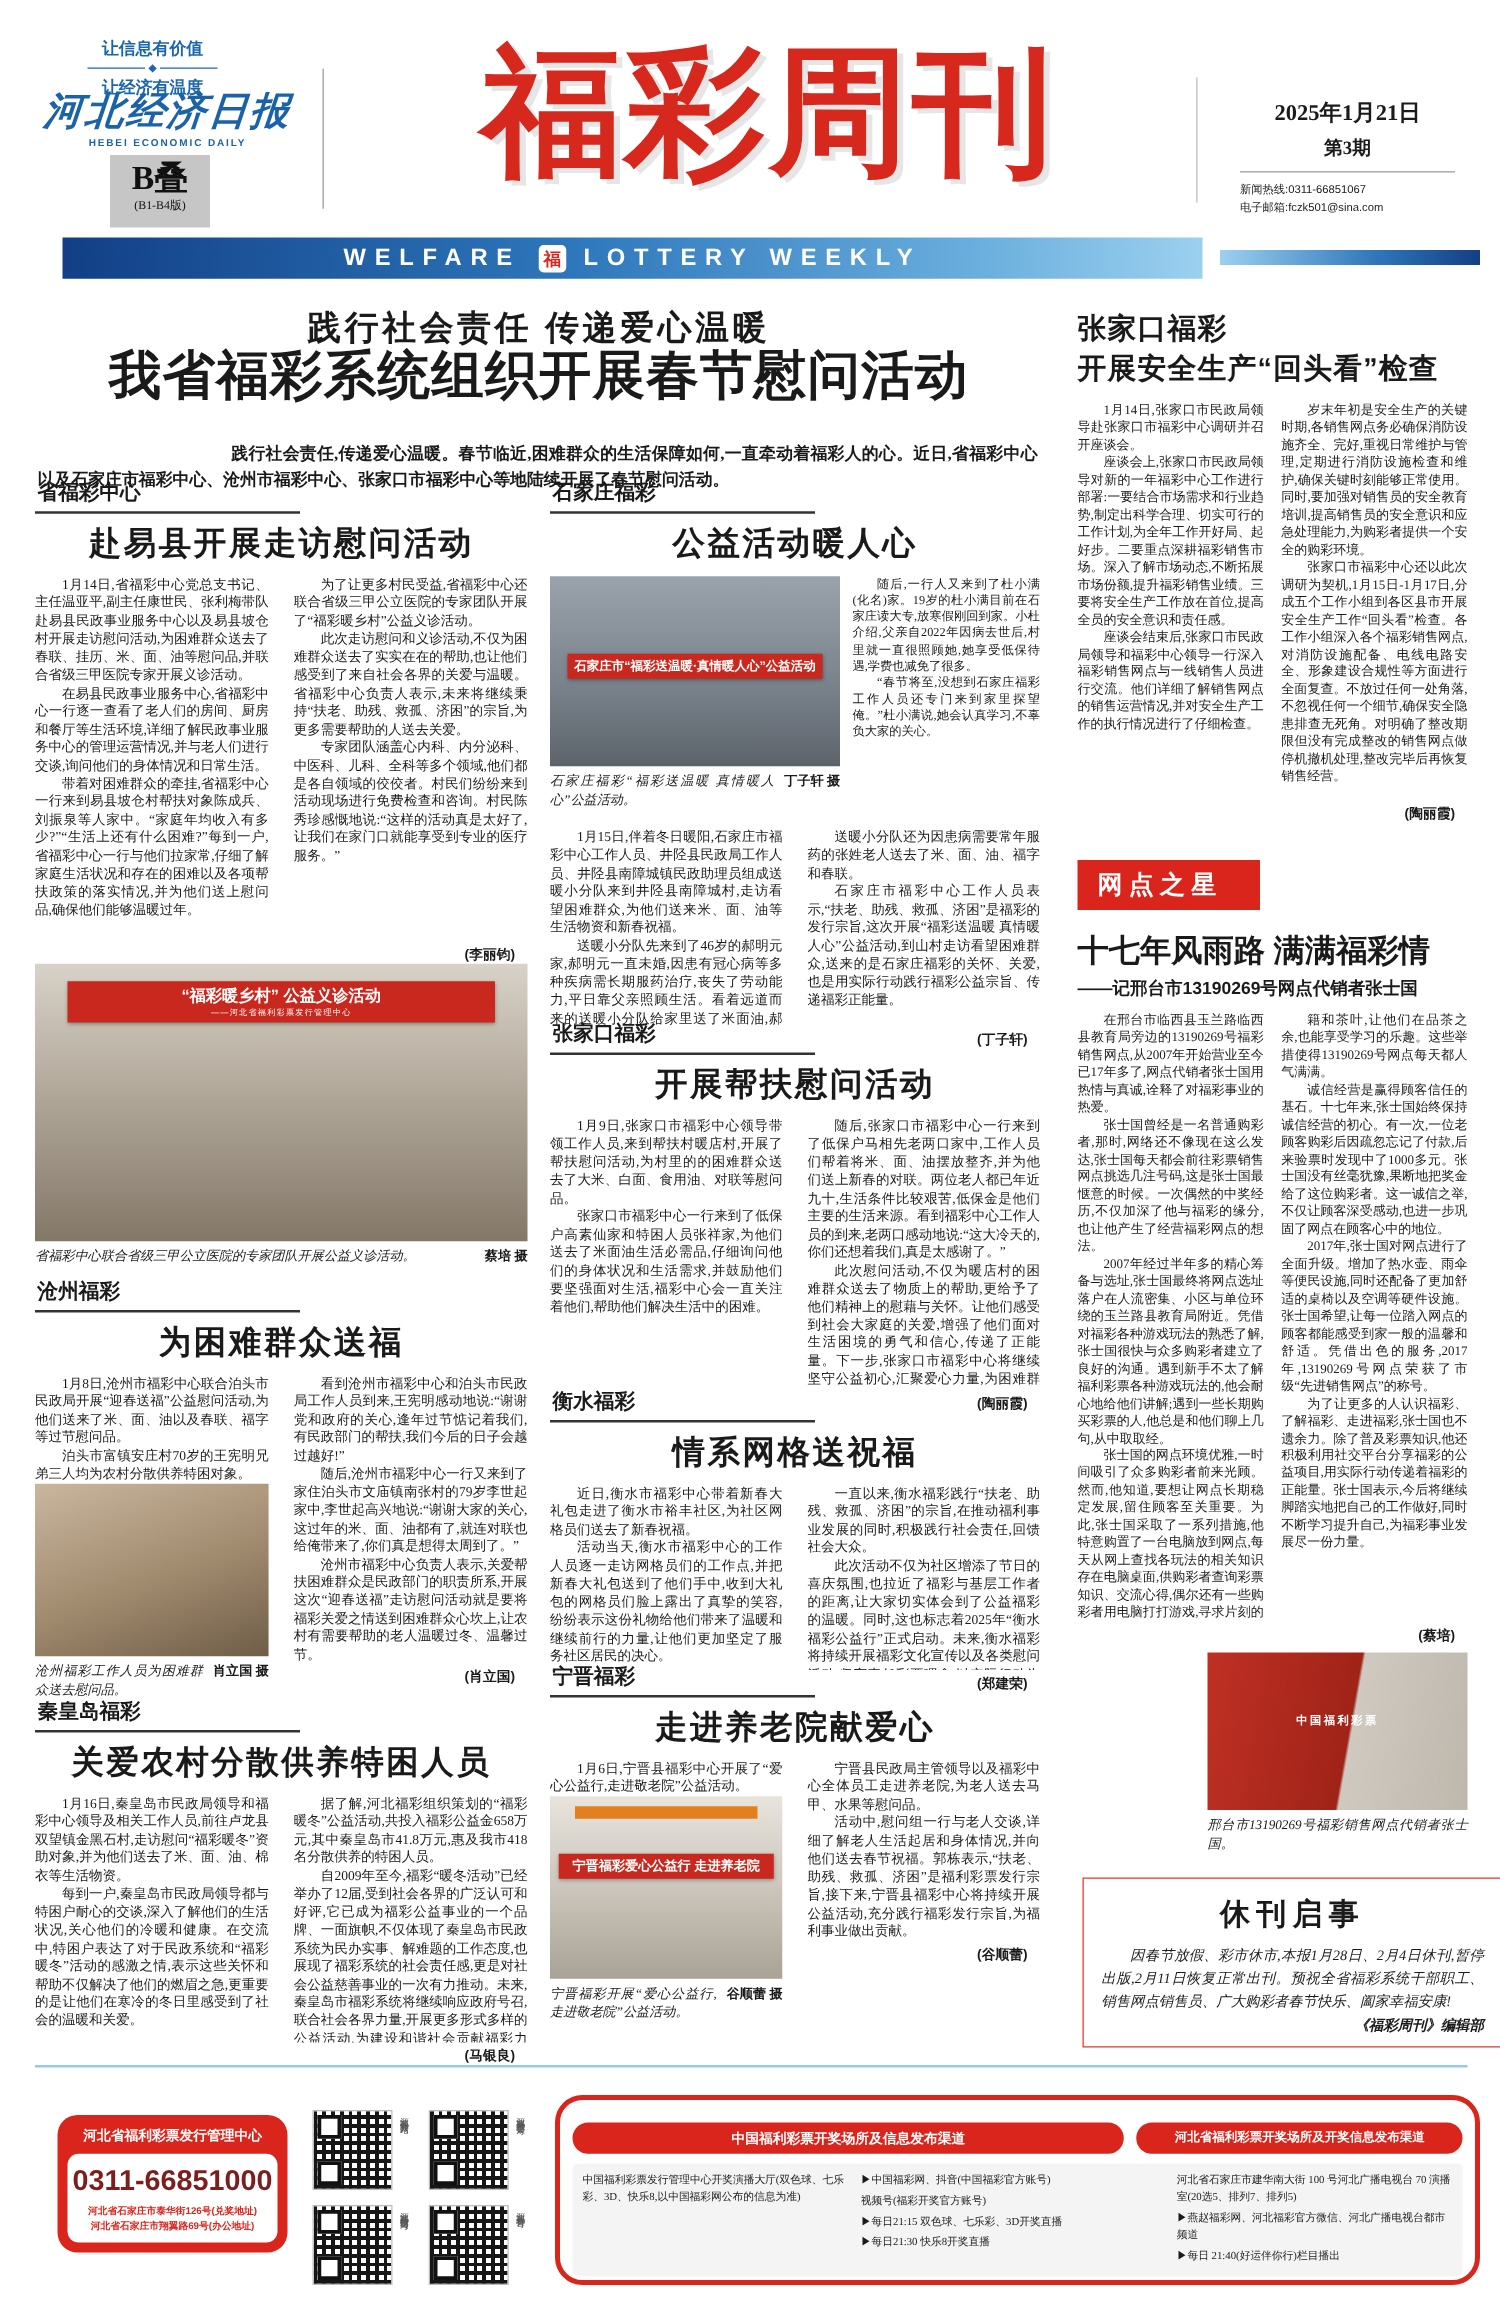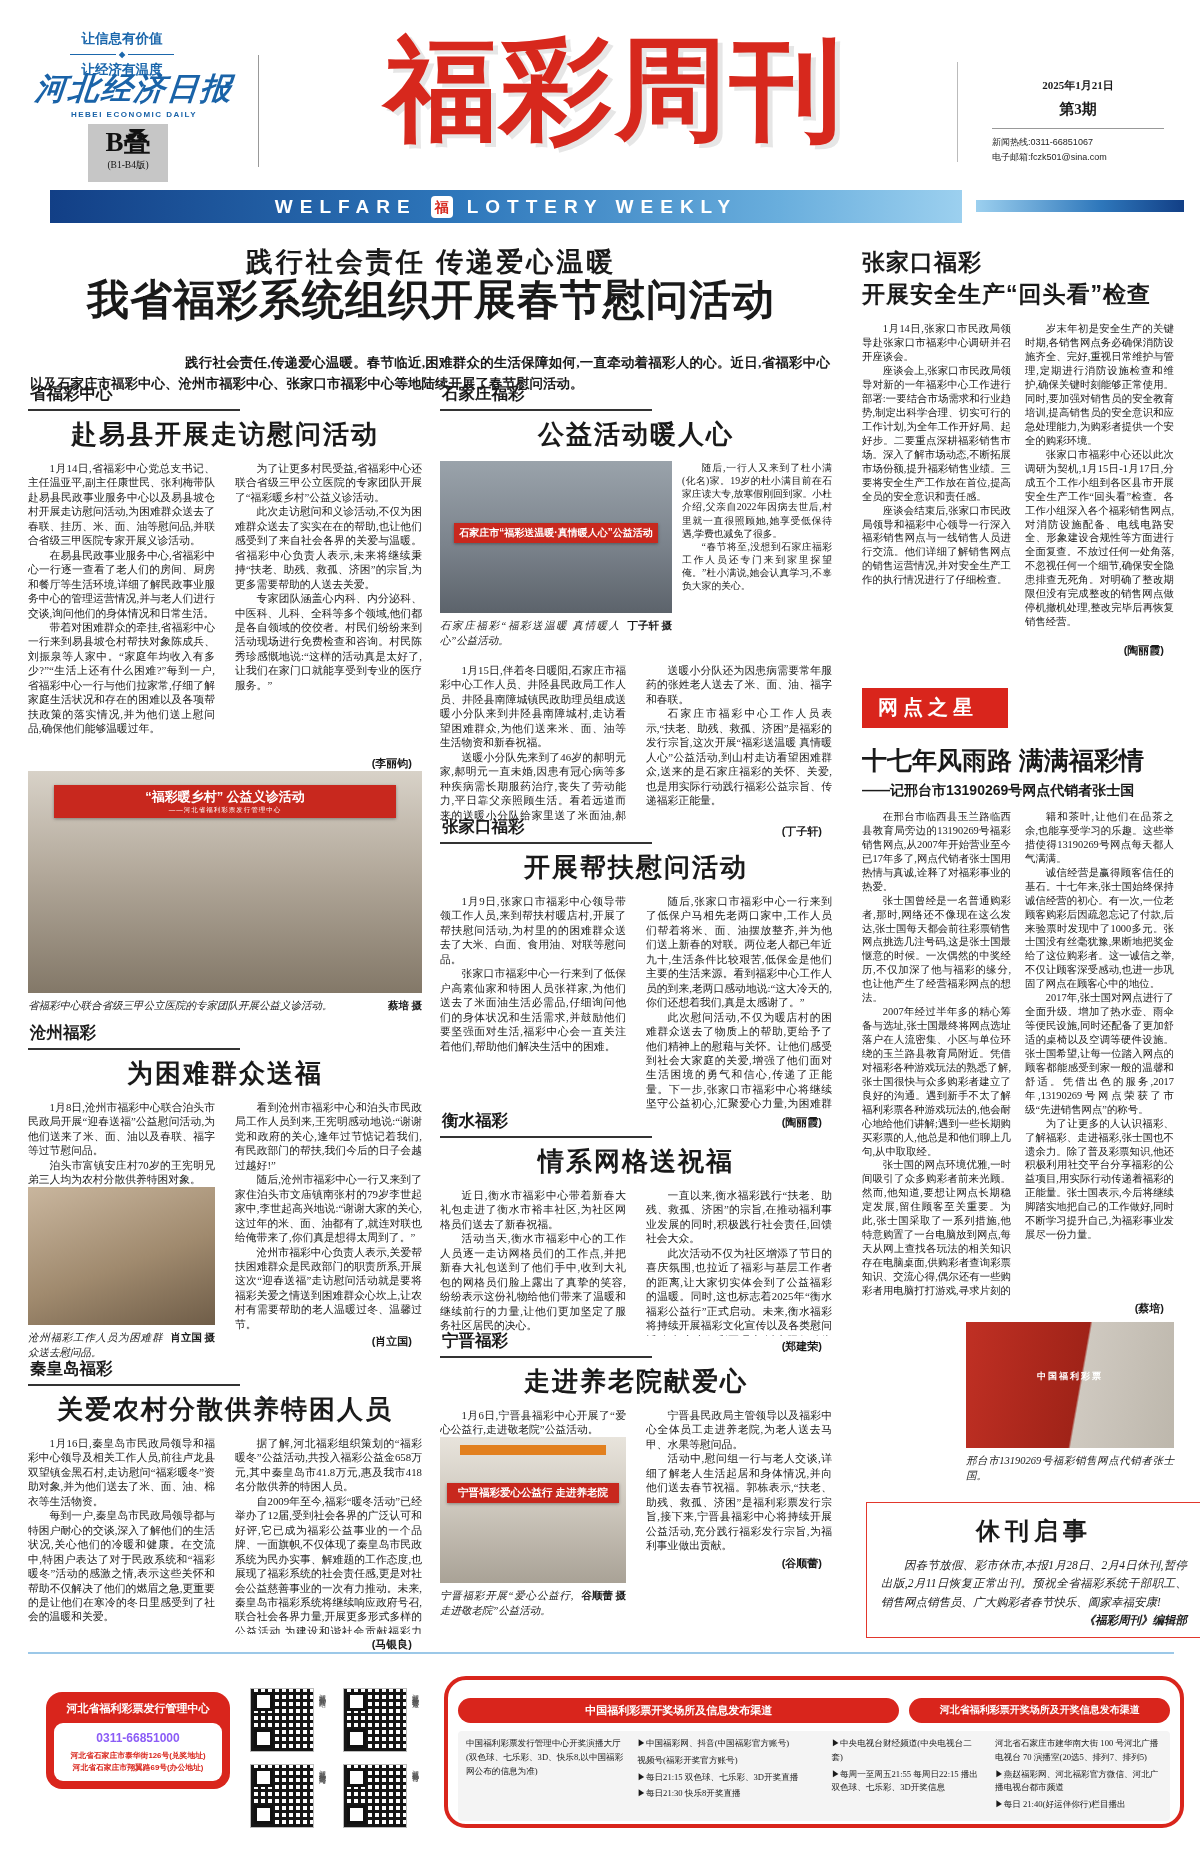--- a/index.html
+++ b/index.html
@@ -18,21 +18,21 @@
             color:#1a63a8;font-family:"Liberation Sans",sans-serif;font-weight:bold;}
   .edition{position:absolute;left:88px;top:124px;width:80px;height:58px;background:#c6c6c6;text-align:center;color:#111;}
   .edition .b1{font-size:27px;font-weight:bold;line-height:36px;}
   .edition .b2{font-size:9.5px;line-height:10px;}
   .m-rule1{position:absolute;left:258px;top:55px;height:112px;border-left:1px solid #999;}
   .m-rule2{position:absolute;left:957px;top:62px;height:100px;border-left:1px solid #bbb;}
   .weekly-title{position:absolute;left:300px;top:14px;width:630px;text-align:center;
                 font-family:"Liberation Sans",sans-serif;font-weight:900;font-size:112px;line-height:152px;
                 color:#d7281d;letter-spacing:3px;white-space:nowrap;text-shadow:5px 4px 0 rgba(140,140,140,.22);}
   .issue-block{position:absolute;left:992px;top:78px;width:172px;text-align:center;}
-  .issue-date{font-size:11px;font-weight:bold;}
+  .issue-date{font-size:18px;font-weight:bold;}
   .issue-no{font-size:15px;font-weight:bold;margin-top:7px;}
   .issue-contact{margin-top:9px;padding-top:6px;border-top:1px solid #999;font-size:9px;text-align:left;
                  line-height:1.7;font-family:"Liberation Sans",sans-serif;color:#222;}
   .bluebar{position:absolute;left:50px;top:190px;width:912px;height:33px;
            background:linear-gradient(90deg,#123f86,#2e77bb 45%,#69aedd 80%,#9cd0ef);
            display:flex;align-items:center;justify-content:center;gap:14px;color:#fff;
            font-family:"Liberation Sans",sans-serif;font-weight:bold;font-size:19px;letter-spacing:7px;}
   .lottery-logo{width:22px;height:22px;background:#fff;border-radius:4px;color:#d7281d;font-size:14px;
                 line-height:22px;text-align:center;letter-spacing:0;flex:0 0 auto;font-weight:900;}
   .bluebar-strip{position:absolute;left:976px;top:200px;width:208px;height:12px;
@@ -107,21 +107,21 @@
                  margin:2px 0 9px;letter-spacing:5px;}
   .notice-box p{font-size:11.5px;font-style:italic;line-height:1.6;text-indent:2em;text-align:justify;margin:0;}
   .notice-box .signoff{text-align:right;font-size:11.5px;font-weight:bold;font-style:italic;margin-top:2px;}
 
   
   .footer-sep{position:absolute;left:28px;top:1652px;width:1146px;border-top:2px solid #9cc8e8;}
   #contact{position:absolute;left:46px;top:1692px;width:184px;background:#d9251c;border-radius:16px;
            padding:9px 8px 8px;box-sizing:border-box;text-align:center;}
   .contact-org{color:#fff;font-family:"Liberation Sans",sans-serif;font-weight:bold;font-size:11px;}
   .contact-inner{background:#fff;border-radius:9px;margin-top:7px;padding:8px 3px 7px;}
-  .contact-phone{color:#8b5cf6;font-family:"Liberation Sans",sans-serif;font-weight:900;font-size:12px;}
+  .contact-phone{color:#7f1d1d;font-family:"Liberation Sans",sans-serif;font-weight:900;font-size:23px;}
   .contact-addr{color:#d9251c;font-family:"Liberation Sans",sans-serif;font-weight:bold;font-size:7.8px;
                 line-height:1.55;margin-top:5px;}
   #qrgrid{position:absolute;left:250px;top:1688px;width:178px;display:grid;grid-template-columns:1fr 1fr;gap:12px 8px;}
   .qrcell{display:flex;gap:3px;}
   .qr{width:62px;height:62px;flex:0 0 auto;position:relative;border:1px solid #bbb;background:
       repeating-linear-gradient(0deg,#161616 0 3px,transparent 3px 7px),
       repeating-linear-gradient(90deg,#161616 0 3px,transparent 3px 7px),#fff;}
   .qr:before{content:"";position:absolute;top:3px;left:3px;width:13px;height:13px;border:3px solid #111;background:#fff;}
   .qr:after{content:"";position:absolute;bottom:3px;left:3px;width:13px;height:13px;border:3px solid #111;background:#fff;}
   .qrlabel{writing-mode:vertical-rl;font-size:7px;color:#555;font-family:"Liberation Sans",sans-serif;letter-spacing:1px;}
@@ -438,24 +438,20 @@
     <div class="chan-body">
       <div class="chan chan-a">
           <p>中国福利彩票发行管理中心开奖演播大厅(双色球、七乐彩、3D、快乐8,以中国福彩网公布的信息为准)</p>
         </div>
       <div class="chan chan-b">
           <p>▶中国福彩网、抖音(中国福彩官方账号)</p>
           <p>视频号(福彩开奖官方账号)</p>
           <p>▶每日21:15 双色球、七乐彩、3D开奖直播</p>
           <p>▶每日21:30 快乐8开奖直播</p>
         </div>
-      <div class="chan chan-c">
-          <p>▶中央电视台财经频道(中央电视台二套)</p>
-          <p>▶每周一至周五21:55 每周日22:15 播出双色球、七乐彩、3D开奖信息</p>
-        </div>
       <div class="chan chan-d">
           <p>河北省石家庄市建华南大街 100 号河北广播电视台 70 演播室(20选5、排列7、排列5)</p>
           <p>▶燕赵福彩网、河北福彩官方微信、河北广播电视台都市频道</p>
           <p>▶每日 21:40(好运伴你行)栏目播出</p>
         </div>
     </div>
   </div>
 
 </div>
 

